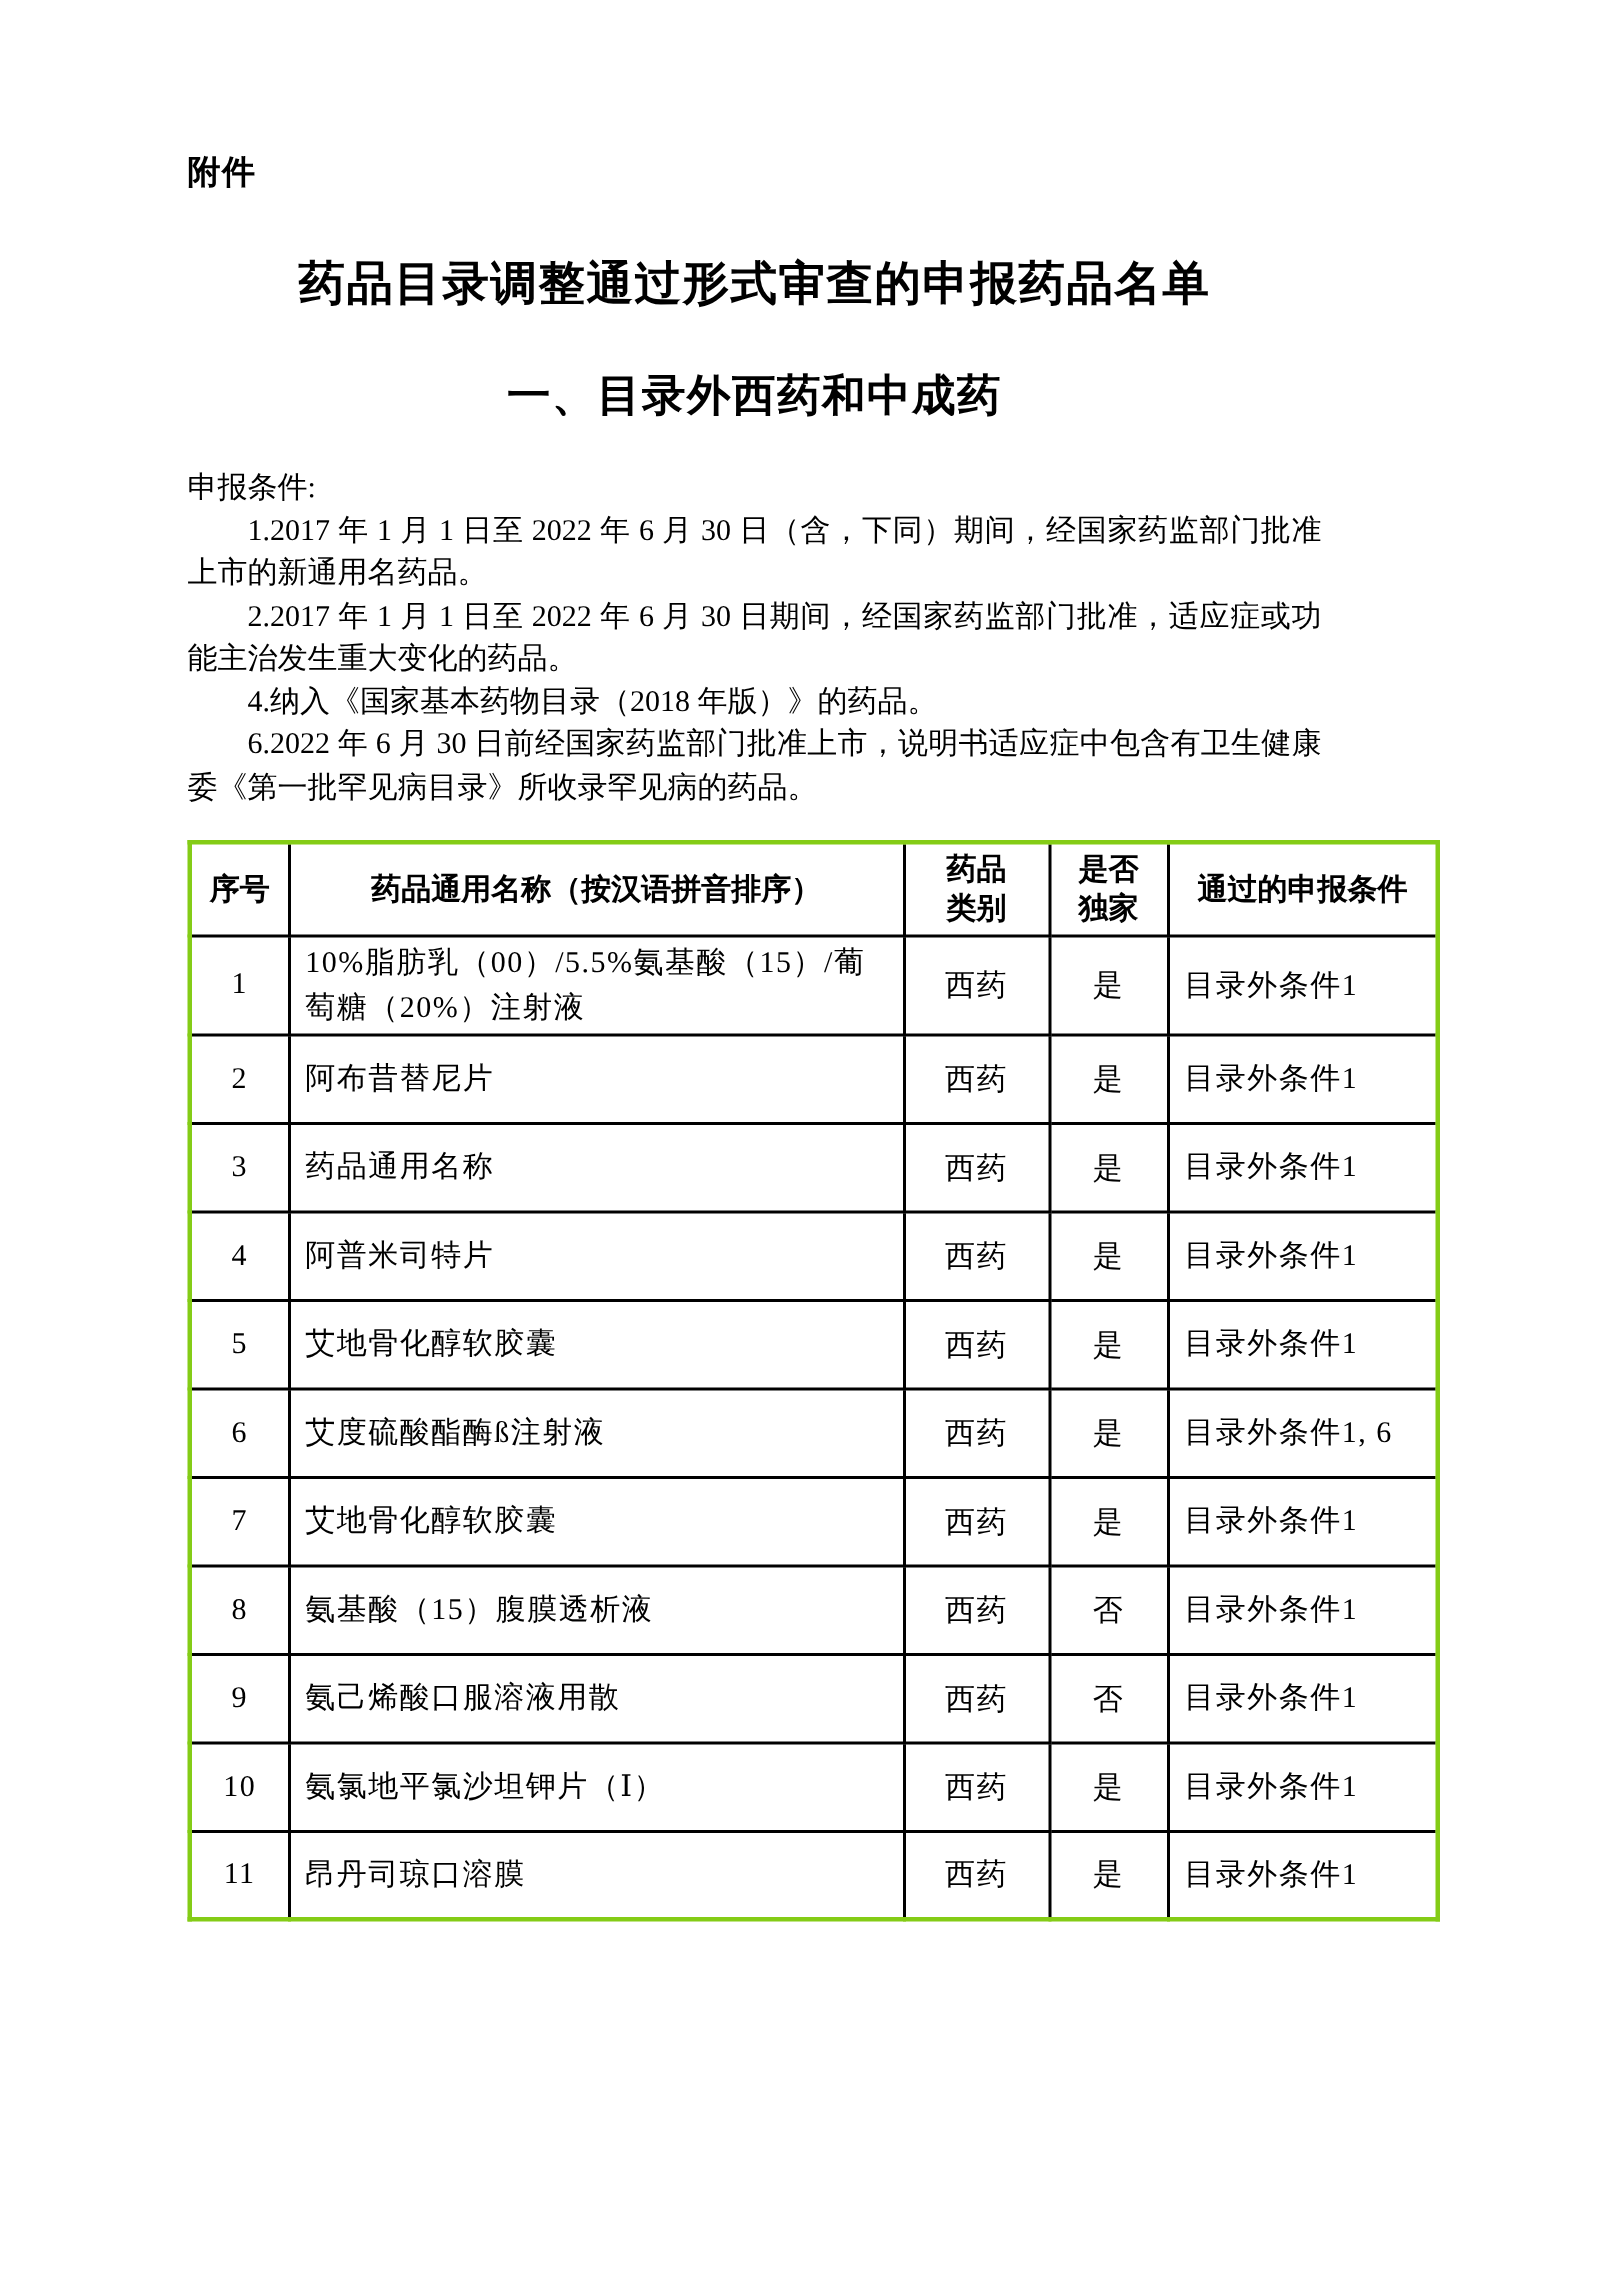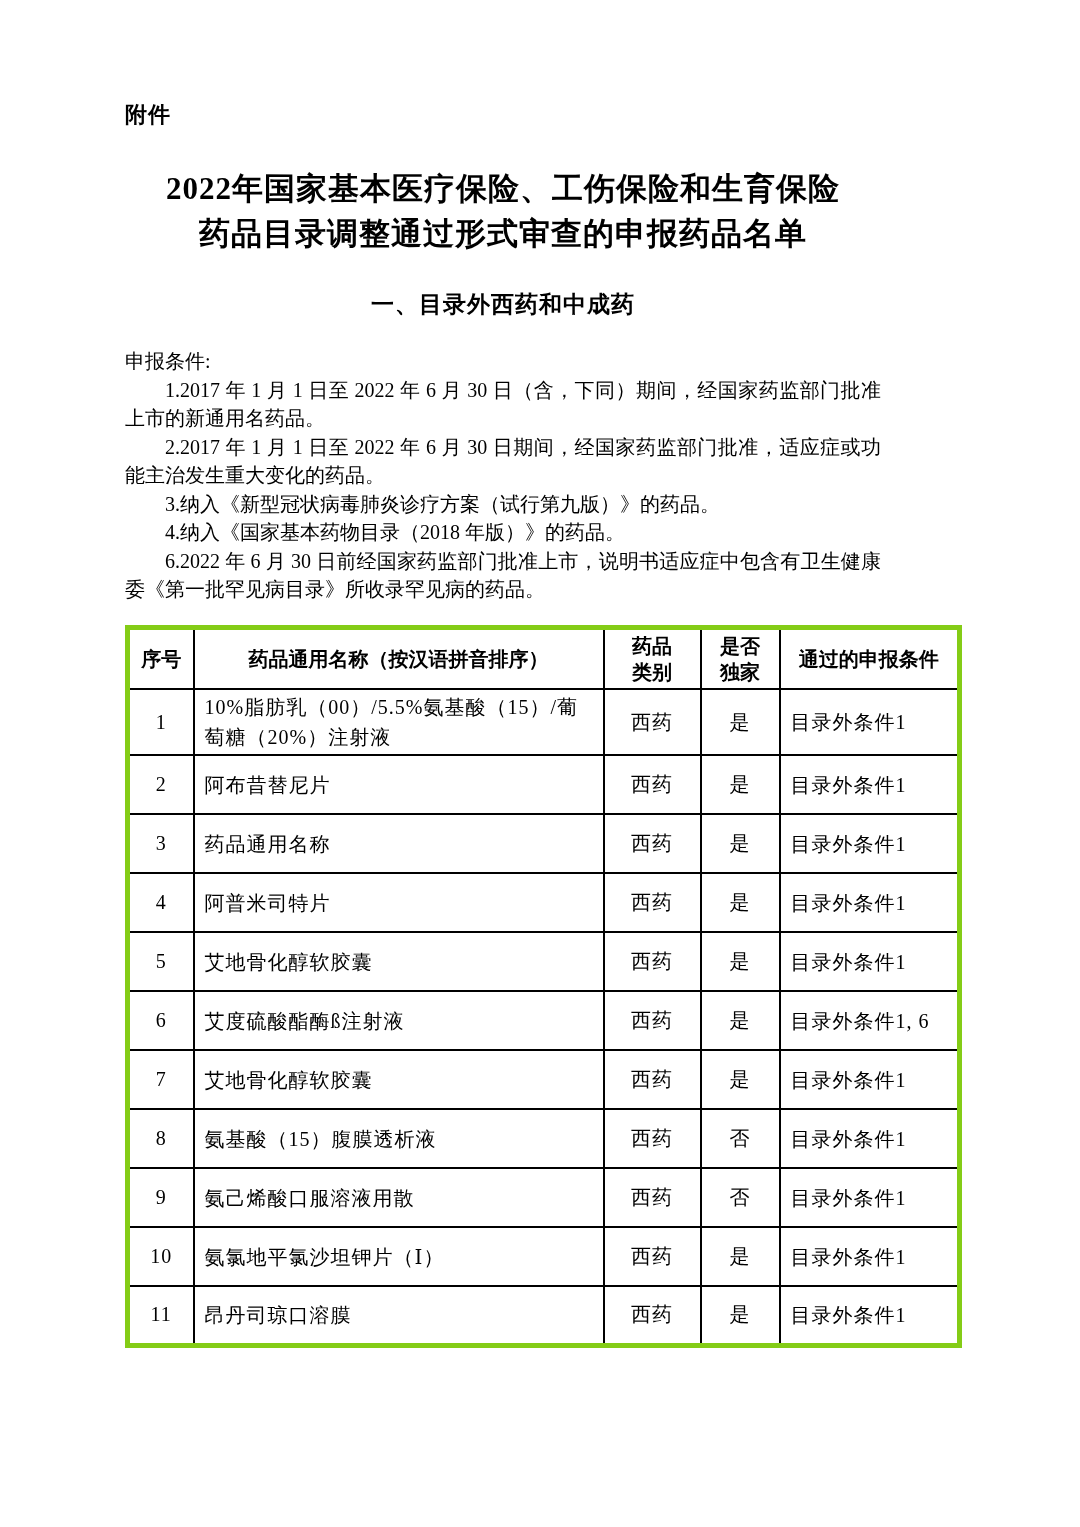--- a/index.html
+++ b/index.html
@@ -27,42 +27,42 @@
     font-weight: bold;
     font-size: 31px;
     line-height: 45px;
     letter-spacing: 1px;
   }
   .section-heading {
     margin-top: 33px;
     text-align: center;
     font-family: "Liberation Sans", "DejaVu Sans", sans-serif;
     font-weight: bold;
-    font-size: 23px;
+    font-size: 29px;
     letter-spacing: 1px;
   }
   .conditions {
     margin-top: 27px;
     font-size: 20px;
     line-height: 28.5px;
     text-align: justify;
   }
   .conditions p.item { text-indent: 2em; }
   .drug-table {
     margin-top: 21px;
     width: 832px;
     border-collapse: collapse;
     table-layout: fixed;
   }
   .drug-table th, .drug-table td {
     border: 2px solid #000000;
     vertical-align: middle;
     overflow: hidden;
   }
-  .drug-table { border: 5px solid #84cc16; padding-left: 33px; }
+  .drug-table { border: 3px solid #84cc16; padding-left: 33px; }
   .drug-table thead th {
     height: 62px;
     font-family: "Liberation Sans", "DejaVu Sans", sans-serif;
     font-weight: bold;
     font-size: 20px;
     text-align: center;
     line-height: 26px;
   }
   .drug-table tbody td {
     height: 59px;
@@ -79,31 +79,29 @@
   .col-cond { width: 180px; }
 </style>
 </head>
 <body>
 
 <div class="page">
 
   <div class="attachment">附件</div>
 
   <div class="title">
-    <div>2022年国家基本医疗保险、工伤保险和生育保险</div>
     <div>药品目录调整通过形式审查的申报药品名单</div>
   </div>
 
   <div class="section-heading">一、目录外西药和中成药</div>
 
   <div class="conditions">
     <p>申报条件:</p>
     <p class="item">1.2017 年 1 月 1 日至 2022 年 6 月 30 日（含，下同）期间，经国家药监部门批准上市的新通用名药品。</p>
     <p class="item">2.2017 年 1 月 1 日至 2022 年 6 月 30 日期间，经国家药监部门批准，适应症或功能主治发生重大变化的药品。</p>
-    <p class="item">3.纳入《新型冠状病毒肺炎诊疗方案（试行第九版）》的药品。</p>
     <p class="item">4.纳入《国家基本药物目录（2018 年版）》的药品。</p>
     <p class="item">6.2022 年 6 月 30 日前经国家药监部门批准上市，说明书适应症中包含有卫生健康委《第一批罕见病目录》所收录罕见病的药品。</p>
   </div>
 
   <table class="drug-table">
     <colgroup>
       <col class="col-no">
         <col class="col-name">
         <col class="col-cat">
         <col class="col-exc">

